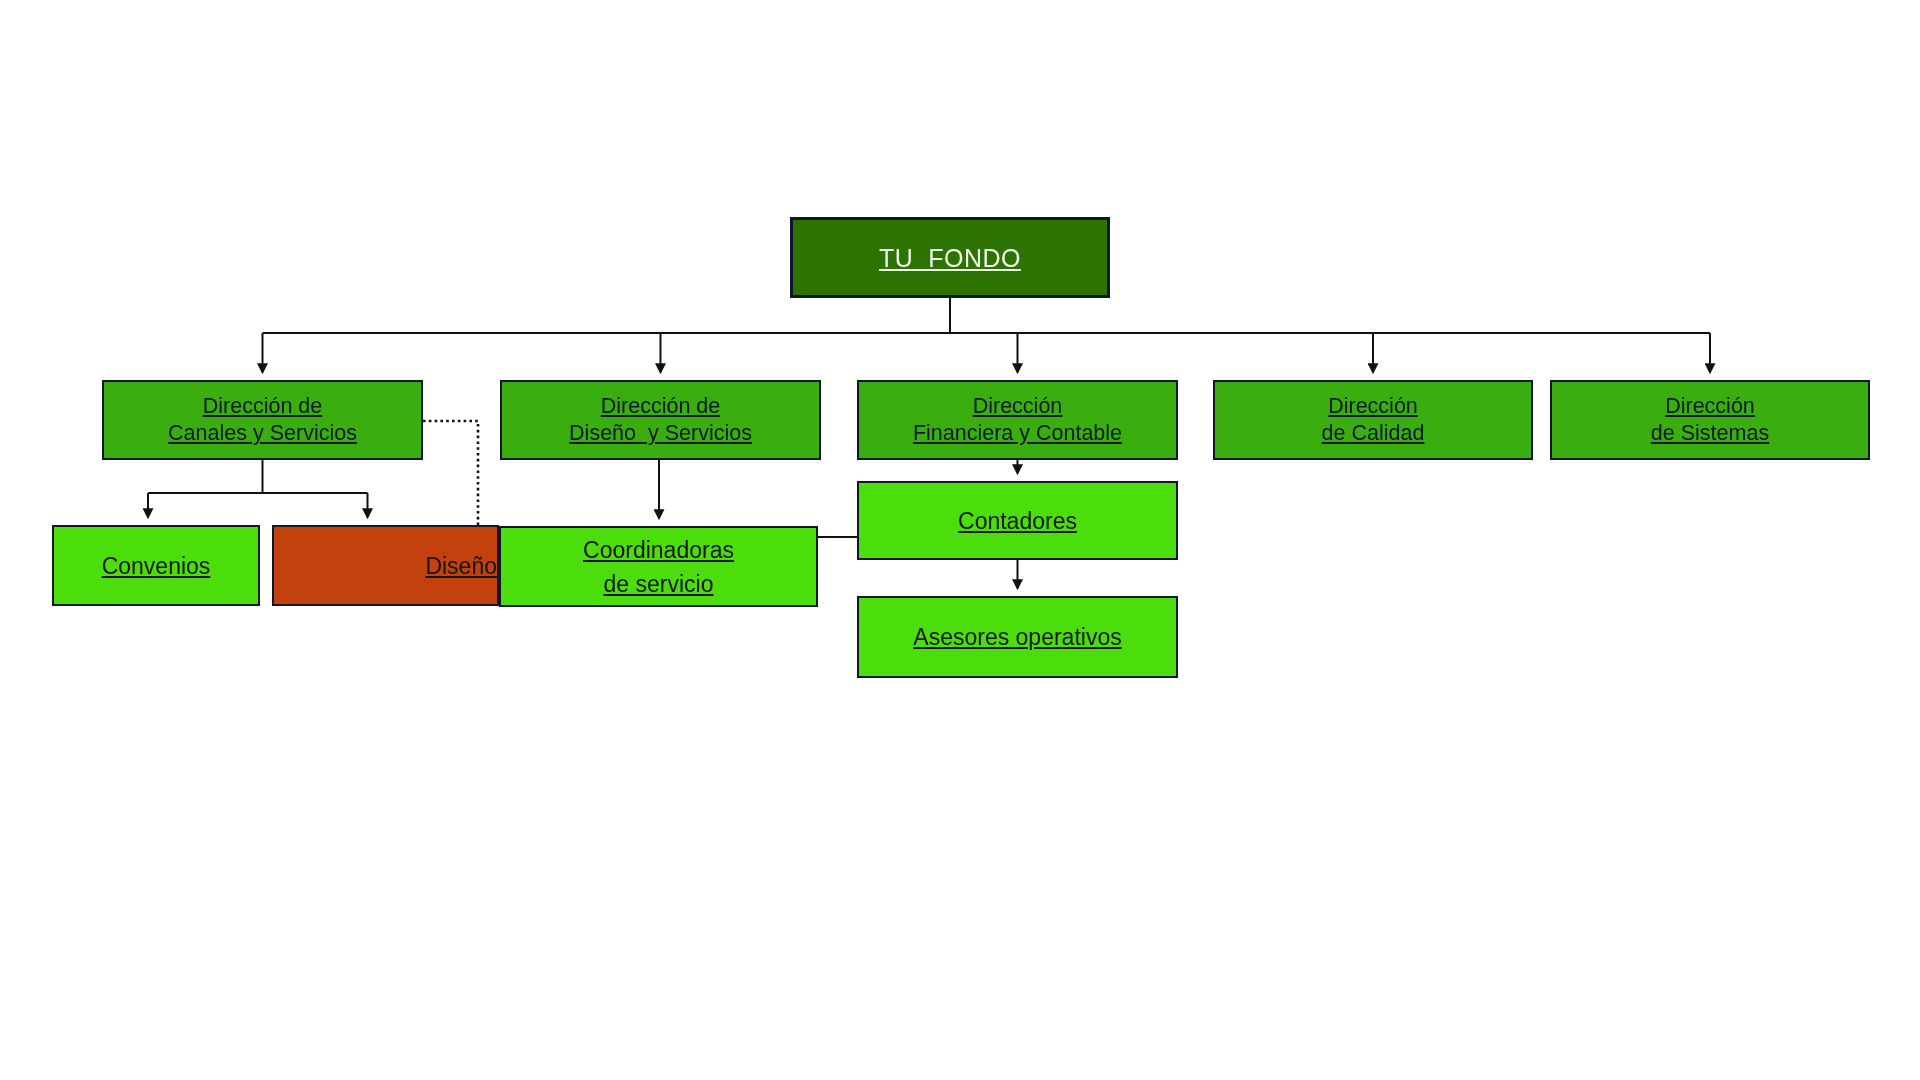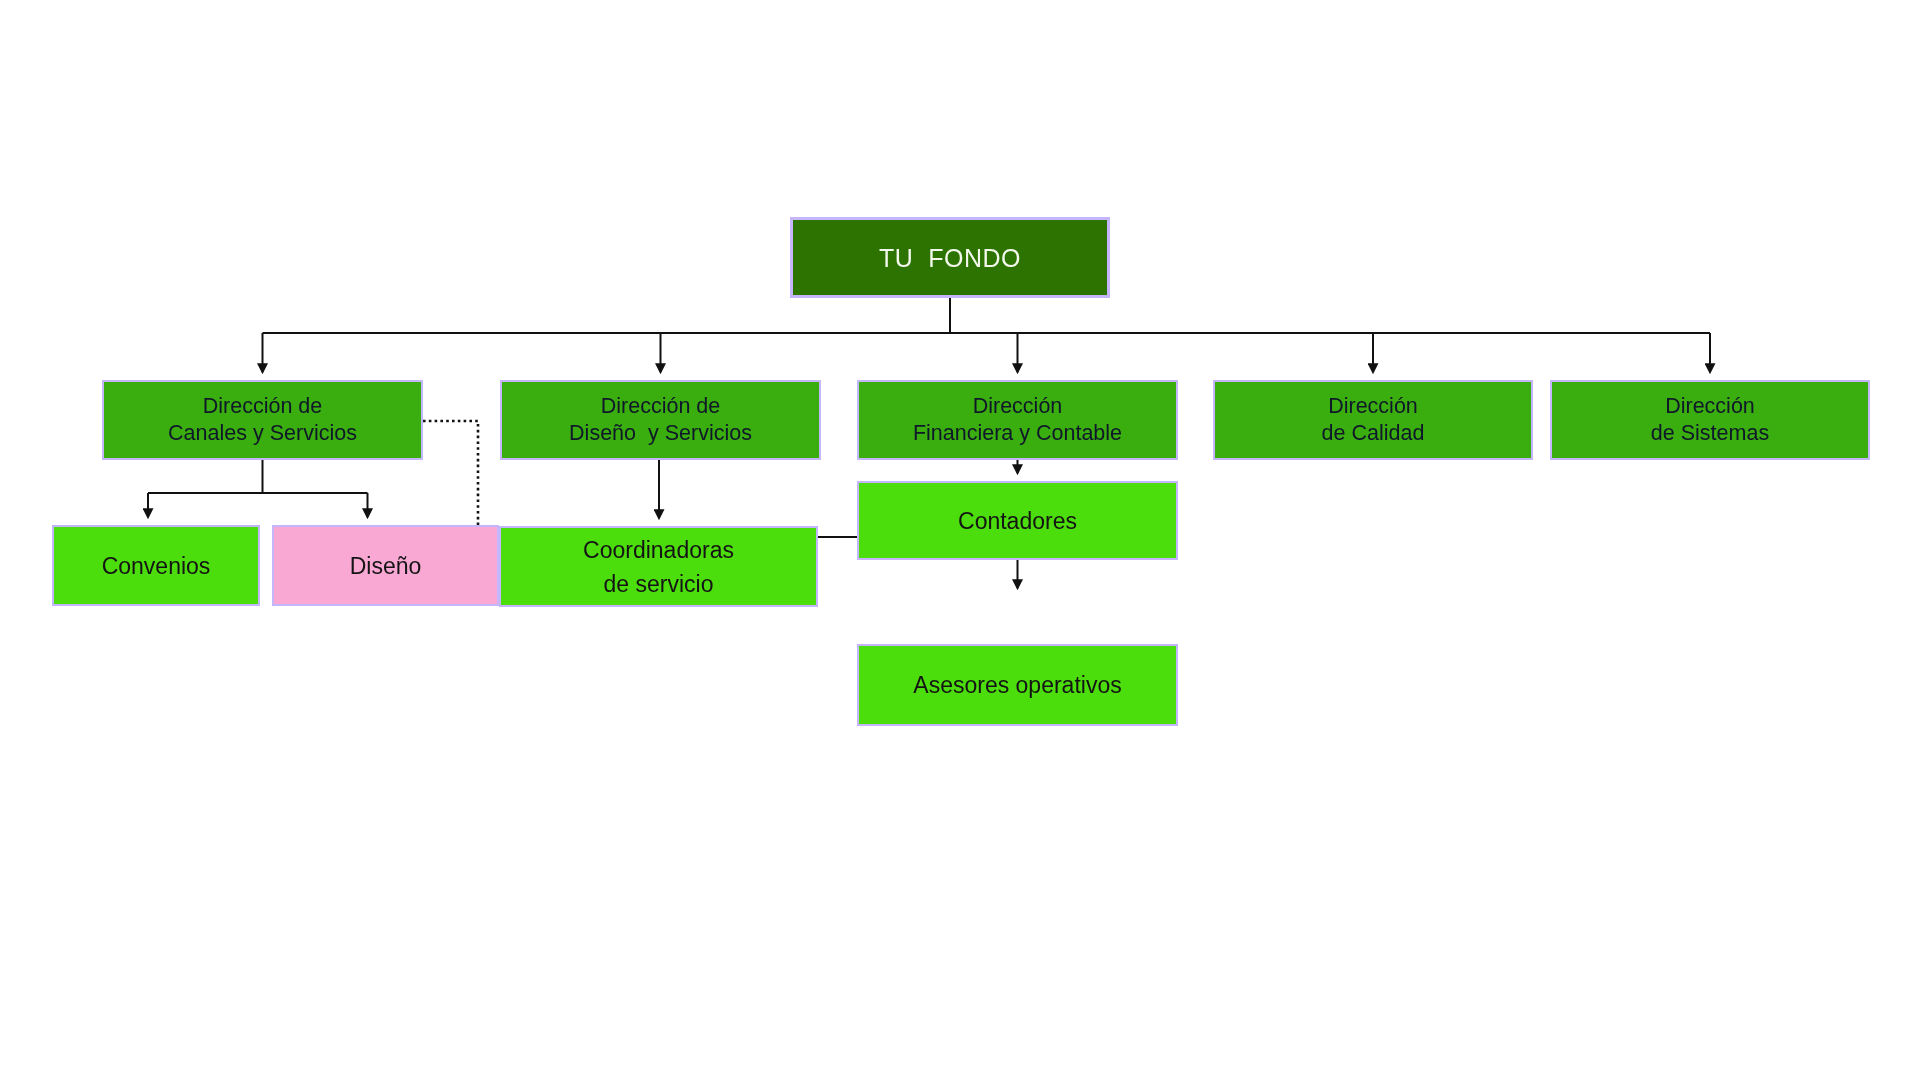--- a/index.html
+++ b/index.html
@@ -27,26 +27,27 @@
     stroke: currentColor;
     stroke-width: 2;
   }
   .connectors path.dotted {
     stroke-width: 2.6;
     stroke-dasharray: 2.6 3.2;
   }
   .node {
     position: absolute;
     box-sizing: border-box;
-    border: 2px solid #c4b5fd;
+    border: 2px solid #0f172a;
     display: flex;
     flex-direction: column;
     align-items: center;
     justify-content: center;
     text-align: center;
+    text-decoration: underline;
   }
   .node span {
     display: block;
     white-space: pre;
   }
   .node.root {
     border-width: 3px;
     color: #f3f8ec;
     font-size: 25px;
     line-height: 30px;
@@ -125,30 +126,30 @@
 
   <div class="node lvl2" style="left: 1550px; top: 380px; width: 320px; height: 80px; background-color: rgb(58, 174, 14);">
     <span>Dirección</span>
     <span>de Sistemas</span>
   </div>
 
   <div class="node lvl3" style="left: 52px; top: 525px; width: 208px; height: 81px; background-color: rgb(76, 221, 12);">
     <span>Convenios</span>
   </div>
 
-  <div class="node lvl3" style="left: 272px; top: 525px; width: 227px; height: 81px; background-color: #f9a8d4;">
+  <div class="node lvl3" style="left: 272px; top: 525px; width: 227px; height: 81px; background-color: #c2410c; align-items: flex-end;">
     <span>Diseño</span>
   </div>
 
   <div class="node lvl3" style="left: 499px; top: 526px; width: 319px; height: 81px; background-color: rgb(76, 221, 12); gap: 6px;">
     <span>Coordinadoras</span>
     <span>de servicio</span>
   </div>
 
   <div class="node lvl3" style="left: 857px; top: 481px; width: 321px; height: 79px; background-color: rgb(76, 221, 12);">
     <span>Contadores</span>
   </div>
 
-  <div class="node lvl3" style="left: 857px; top: 596px; width: 321px; height: 82px; background-color: rgb(76, 221, 12); margin-top: 48px;">
+  <div class="node lvl3" style="left: 857px; top: 596px; width: 321px; height: 82px; background-color: rgb(76, 221, 12);">
     <span>Asesores operativos</span>
   </div>
 
 </div>
 
 </body></html>

